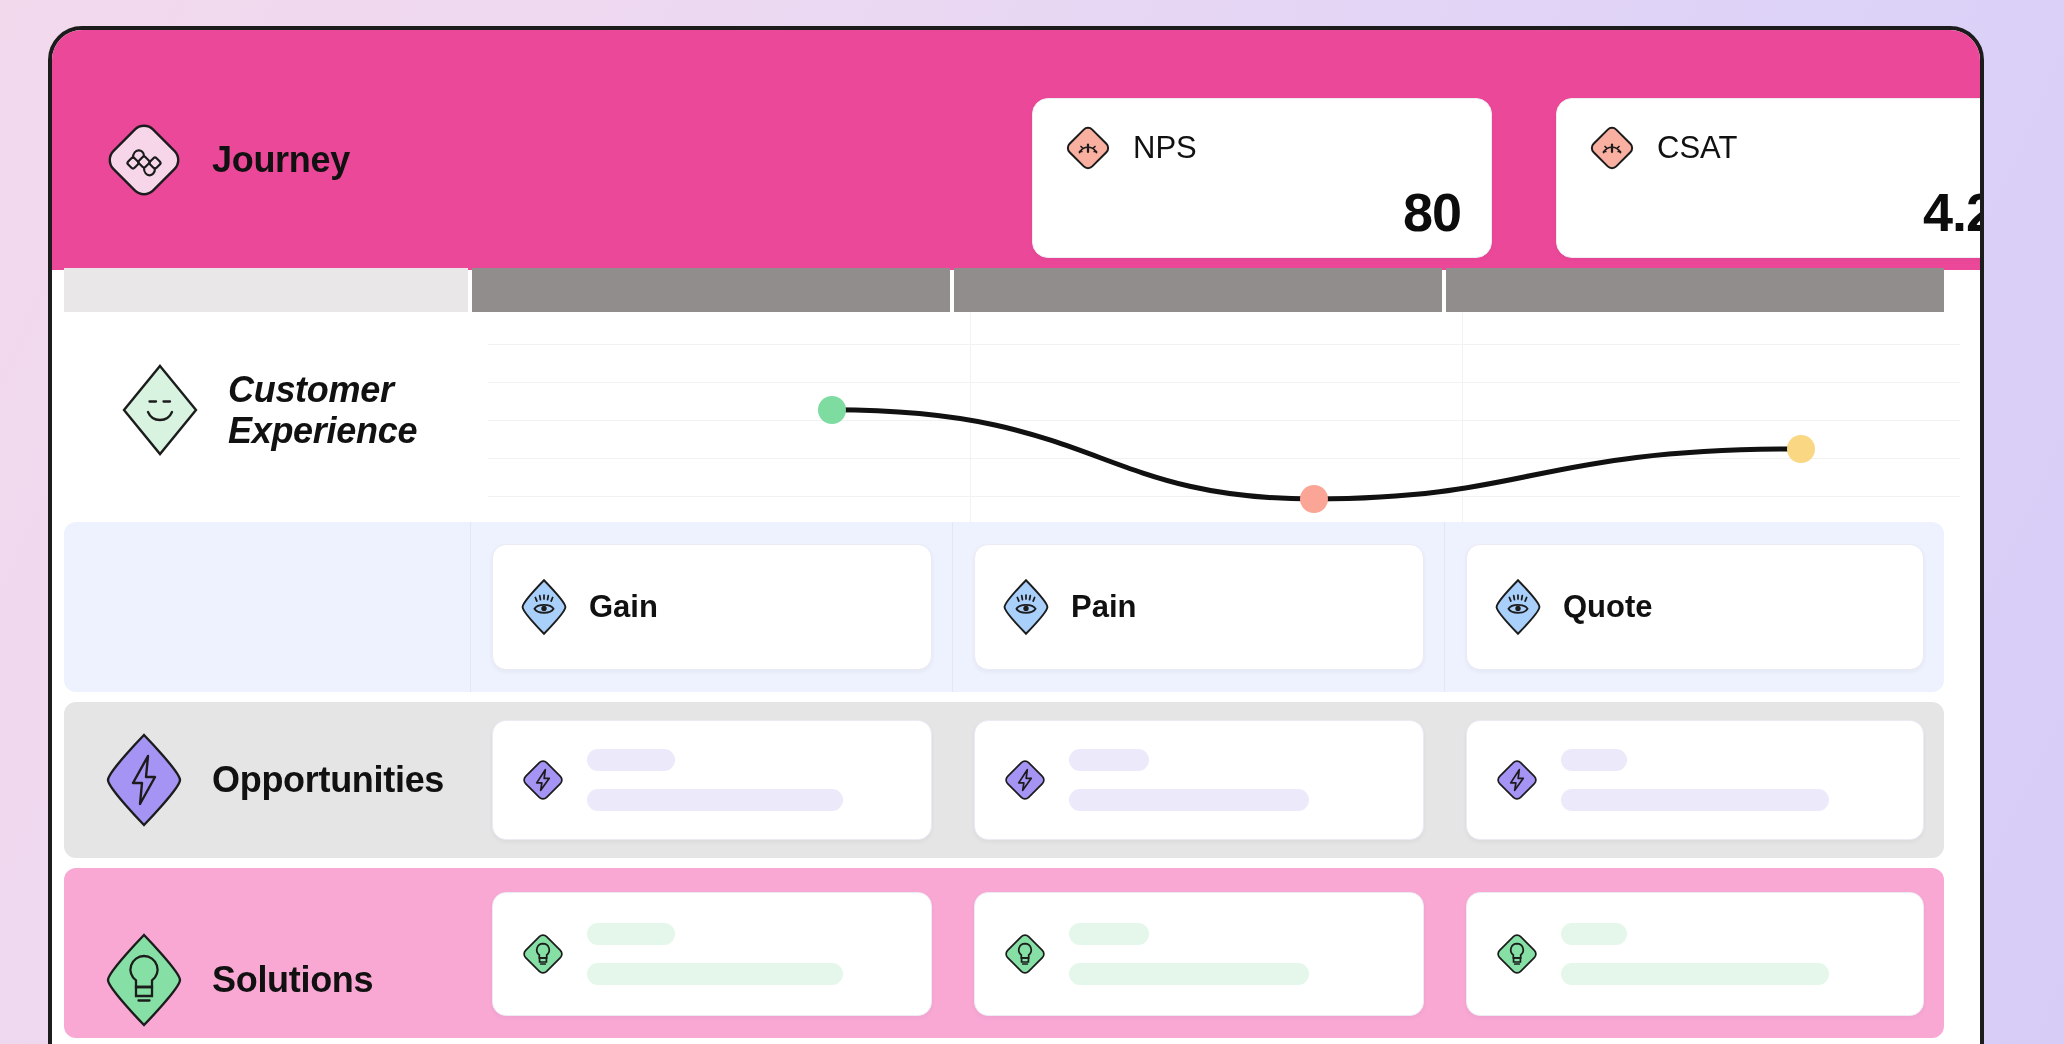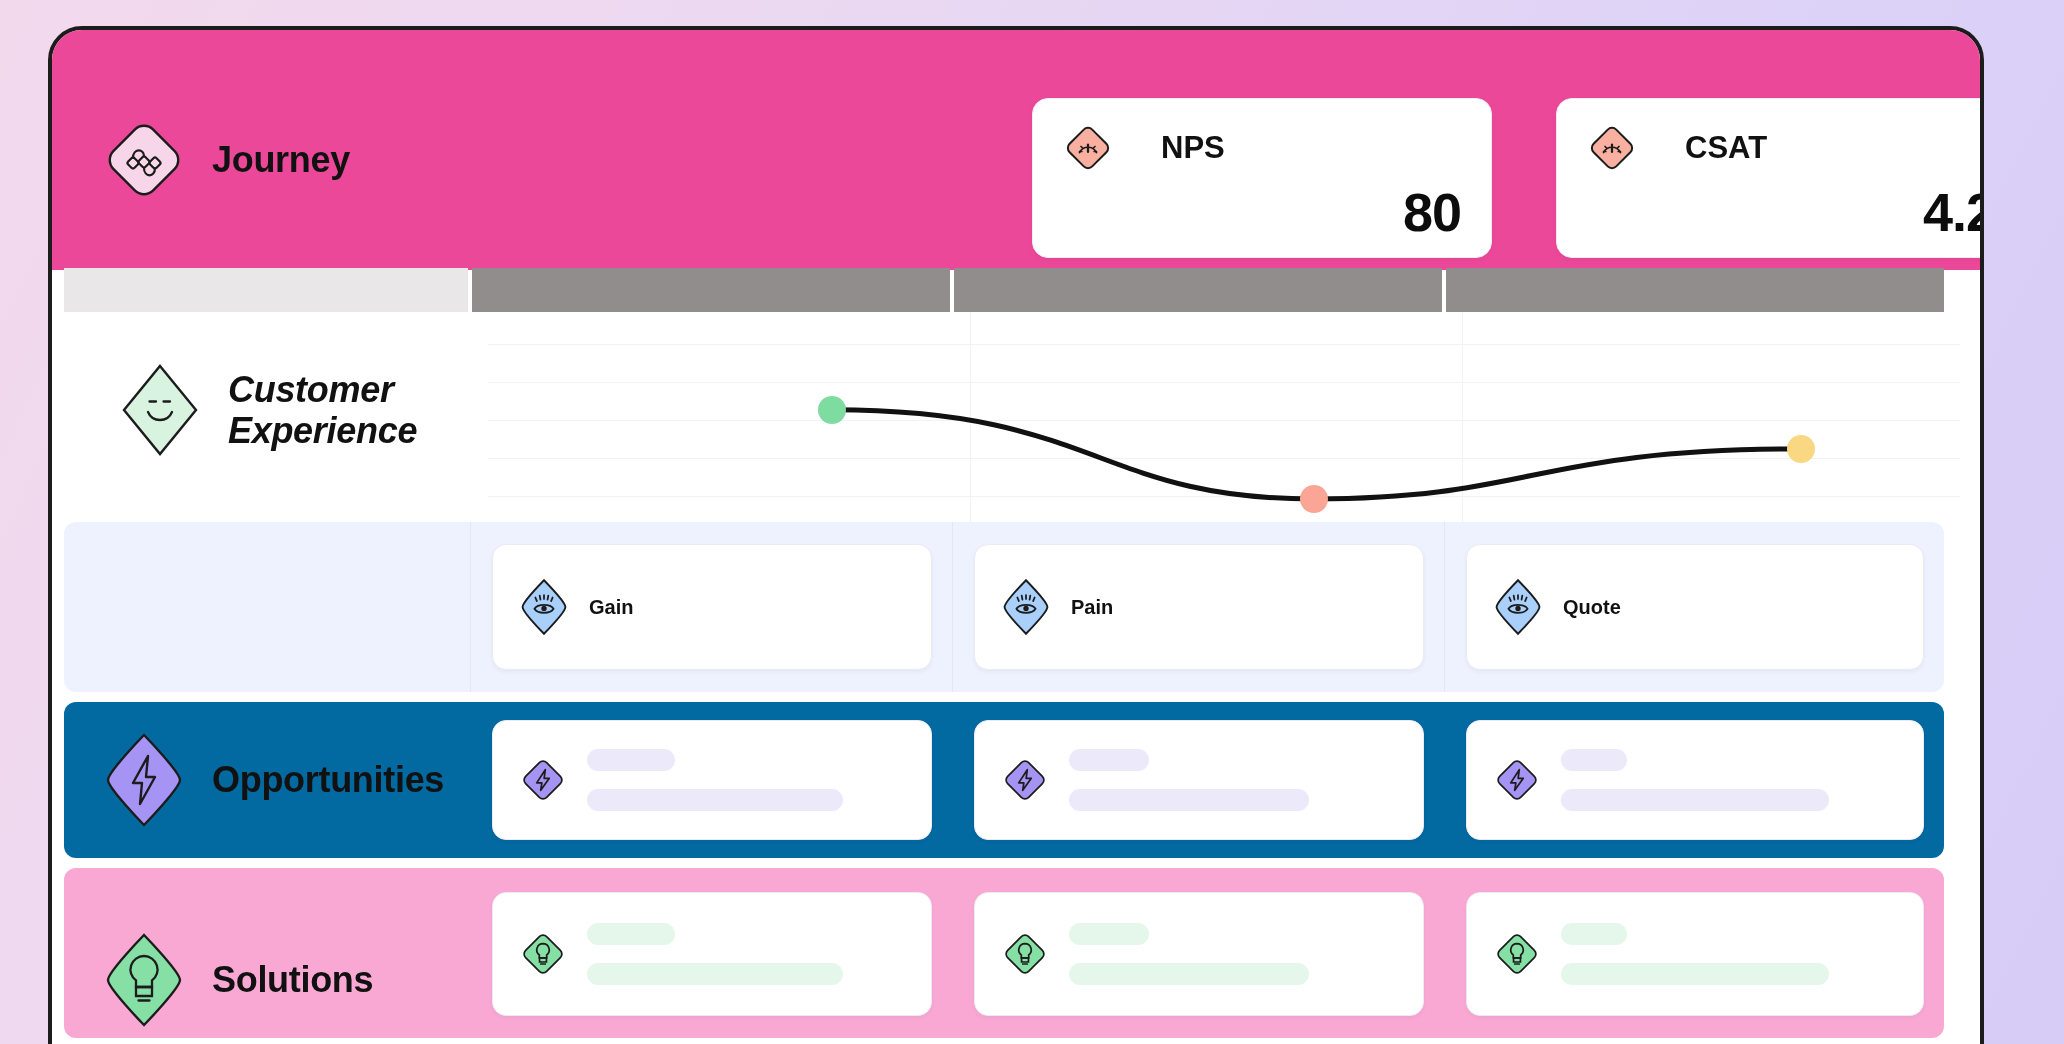--- a/index.html
+++ b/index.html
@@ -43,21 +43,21 @@
   .kpi {
     position:absolute; top:68px; height:160px;
     background:#fff; border:1.5px solid #ececf2;
     border-radius:16px;
     box-shadow:0 2px 5px rgba(30,20,60,.05);
     padding:22px 28px;
   }
   #kpi-nps  { left:980px;  width:460px; }
   #kpi-csat { left:1504px; width:470px; }
   .kpi-head { display:flex; align-items:center; gap:18px; }
-  .kpi-name { font-size:31px; font-weight:700; color:#111;margin-left:28px; }
+  .kpi-name { font-size:31px; font-weight:400; color:#111; }
   .kpi-value {
     position:absolute; right:30px; bottom:14px;
     font-size:54px; font-weight:700; color:#0c0c0c; letter-spacing:-1px;
   }
 
   
   #hdr-bar { position:absolute; left:0; top:238px; width:100%; height:44px; }
   #hdr-bar .seg { position:absolute; top:0; height:44px; }
   #hdr-label { left:12px;   width:404px; background:#e9e7e8; }
   #hdr-c1    { left:420px;  width:478px; background:#918d8d; }
@@ -73,39 +73,39 @@
   .vline { position:absolute; top:0; width:1px; height:100%; background:#f2f2f4; }
   #chart-svg { position:absolute; left:0; top:0; }
   .dot { position:absolute; width:28px; height:28px; border-radius:50%; transform:translate(-50%,-50%); }
 
   
   .band {
     position:absolute; left:12px; width:1880px;
     border-radius:12px;
   }
   #band-insights      { top:492px;  height:170px; background:#eef2fe; }
-  #band-opportunities { top:672px;  height:156px; background:#0369a1; }
+  #band-opportunities { top:672px;  height:156px; background:#e5e5e5; }
   #band-solutions     { top:838px;  height:170px; background:#f9a8d4; }
 
   .band-label { position:absolute; left:38px; top:50%; transform:translateY(-50%); }
   #band-solutions .band-label { top:62px; transform:none; }
 
   .col-sep { position:absolute; width:1px; background:#e3e6f3; }
 
   
   .cell-card {
     position:absolute;
     background:#fff;
     border:1.5px solid #eceaf4;
     border-radius:14px;
     box-shadow:0 2px 4px rgba(40,30,80,.05);
     display:flex; align-items:center; gap:20px;
     padding:0 26px;
   }
-  .cell-title { font-size:20px; font-weight:600; color:#111; }
+  .cell-title { font-size:31px; font-weight:600; color:#111; }
 
   .sk-wrap { display:flex; flex-direction:column; gap:18px; }
   .sk { height:22px; border-radius:11px; }
 </style>
 </head>
 <body>
 
 <div id="board">
 
   <div id="top-strip">

